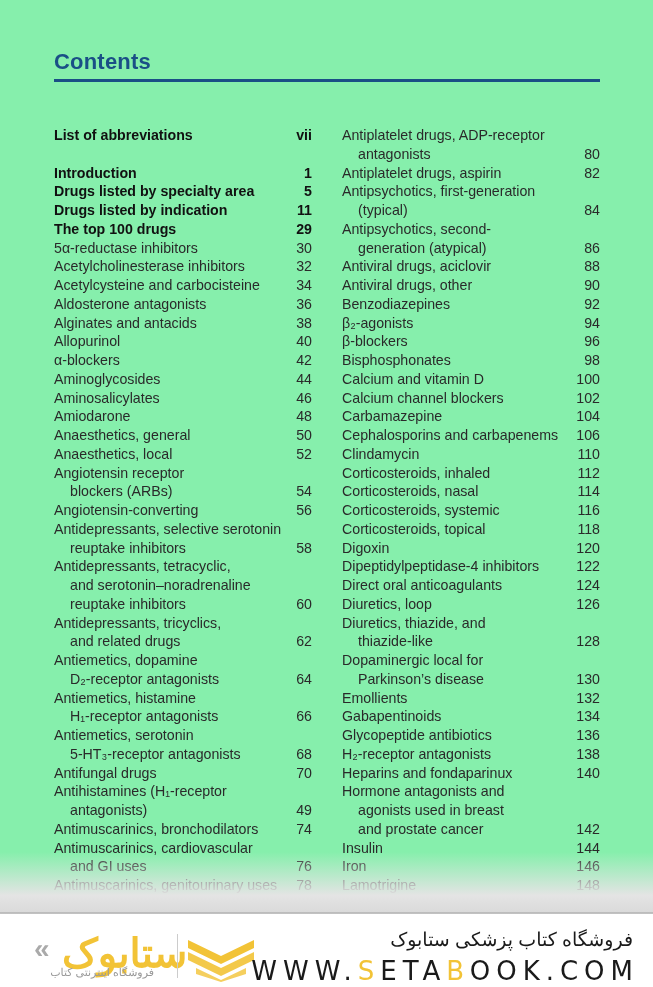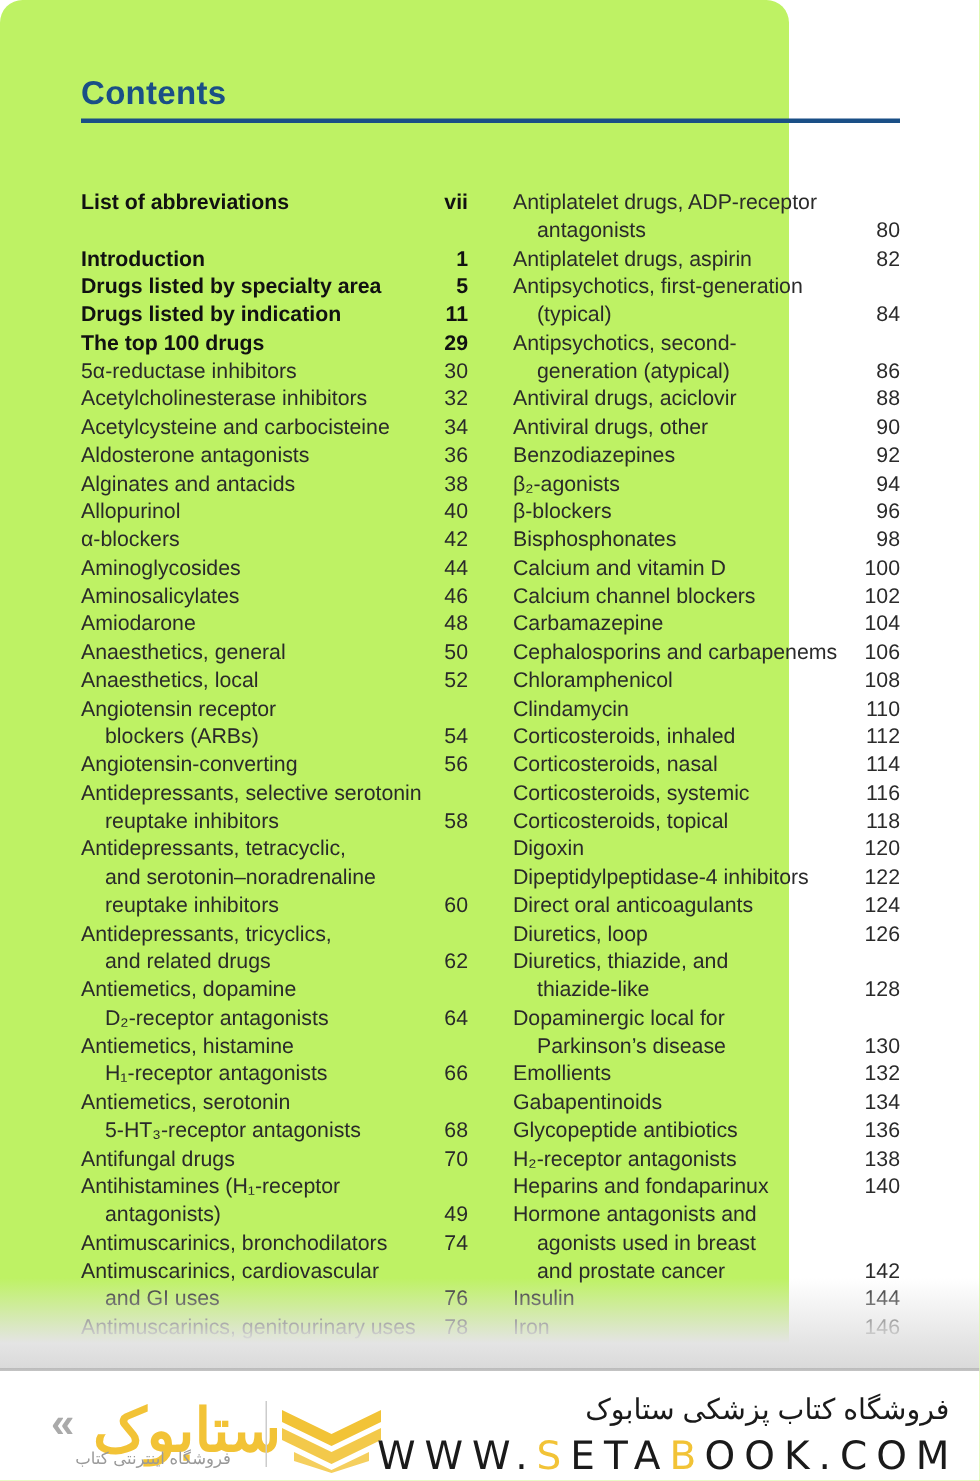--- a/index.html
+++ b/index.html
@@ -3,23 +3,22 @@
 <meta charset="utf-8">
 <style>
   html, body { margin: 0; padding: 0; }
   body {
     width: 653px; height: 987px; position: relative; overflow: hidden;
     background: #ffffff;
     font-family: "Liberation Sans", sans-serif;
     color: #2a2a2a;
   }
   .page {
-    position: absolute; left: 0; top: 0; width: 526px; height: 914px;
-    background: #bef264;
-    border-radius: 15px;
+    position: absolute; left: 0; top: 0; width: 653px; height: 914px;
+    background: #86efac;
   }
   .page-fade {
     position: absolute; left: 0; top: 852px; width: 653px; height: 62px;
     background: linear-gradient(to bottom, rgba(235,235,235,0) 0%, #e4e4e4 70%, #d9d9d9 100%);
   }
   .page-shadow {
     position: absolute; left: 0; top: 912px; width: 653px; height: 6px;
     background: linear-gradient(to bottom, rgba(160,160,160,0.55), rgba(255,255,255,0));
   }
   .title {
@@ -263,24 +262,20 @@
         <span class="line">Calcium channel blockers</span>
         <span class="pg">102</span>
       </div>
       <div class="entry">
         <span class="line">Carbamazepine</span>
         <span class="pg">104</span>
       </div>
       <div class="entry">
         <span class="line">Cephalosporins and carbapenems</span>
         <span class="pg">106</span>
-      </div>
-      <div class="entry">
-        <span class="line">Chloramphenicol</span>
-        <span class="pg">108</span>
       </div>
       <div class="entry">
         <span class="line">Clindamycin</span>
         <span class="pg">110</span>
       </div>
       <div class="entry">
         <span class="line">Corticosteroids, inhaled</span>
         <span class="pg">112</span>
       </div>
       <div class="entry">

